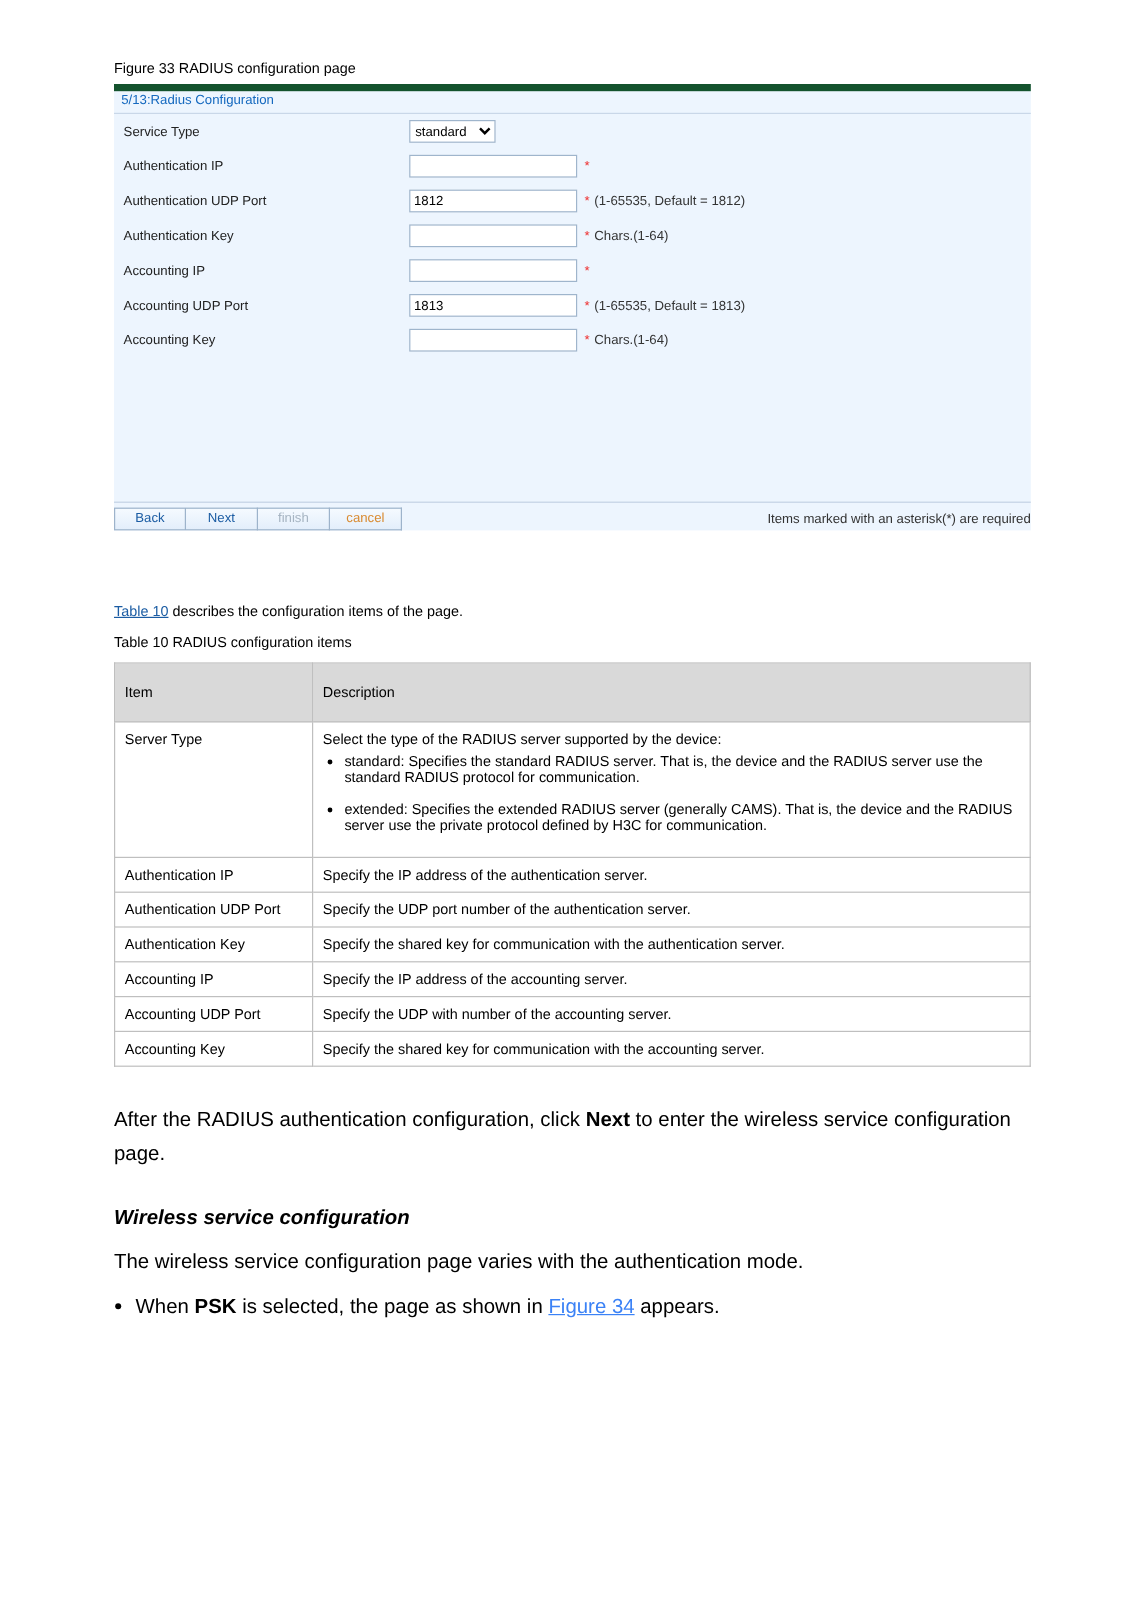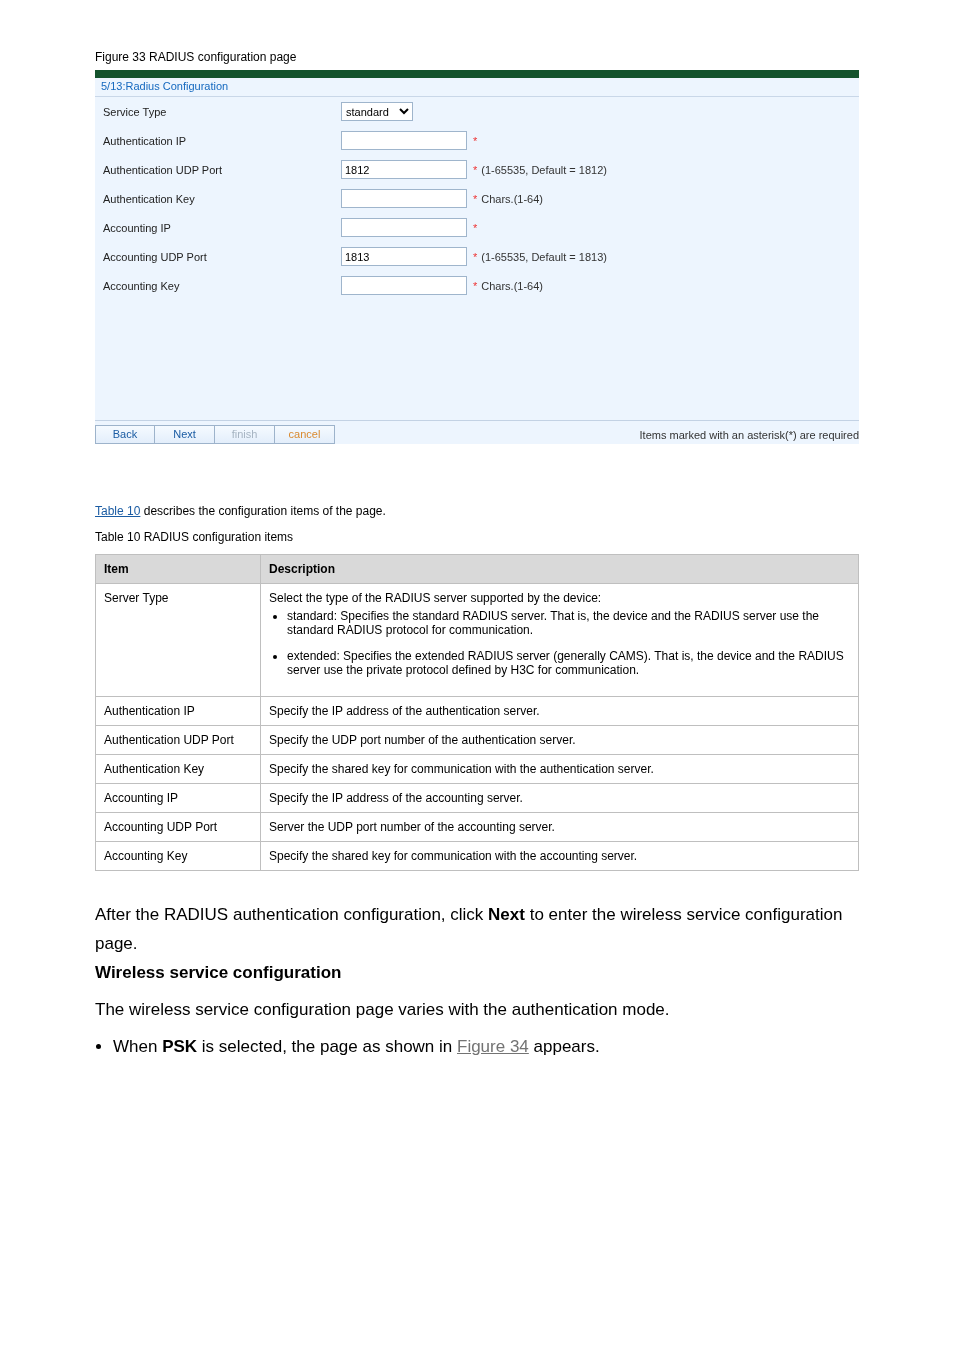--- a/index.html
+++ b/index.html
@@ -1,47 +1,47 @@
 <!DOCTYPE html>
 <html><head>
 <meta charset="utf-8">
 <style>
   * { box-sizing: border-box; margin: 0; padding: 0; }
   body { font-family: Arial, sans-serif; font-size: 12px; color: #000; background: #fff; width: 954px; margin: 0 auto; }
   .page { padding: 50px 95px 50px 95px; }
-  .config-panel { background: #edf5fe; border-top: 8px solid #14532d; }
+  .config-panel { background: #edf5fe; border-top: 6px solid #14532d; }
   .panel-title { color: #1569bf; font-size: 11px; padding: 2px 6px 4px 6px; border-bottom: 1px solid #c9d7e8; }
   .form-row { display: flex; align-items: center; padding: 5px 8px; gap: 33px; }
   .form-label { width: 205px; color: #222; font-size: 11px; }
   .form-control-cell { display: flex; align-items: center; gap: 4px; }
   .form-control-cell select,
   .form-control-cell input[type="text"] { font-size: 11px; border: 1px solid #9fb5cc; background: #fff; color: #000; }
   .form-control-cell select { height: 19px; width: 72px; }
-  .form-control-cell input[type="text"] { height: 19px; width: 126px; padding: 0 3px; }
+  .form-control-cell input[type="text"] { height: 19px; width: 140px; padding: 0 3px; }
   .hint-text { font-size: 11px; color: #333; }
   .asterisk { color: #e33; margin-left: 2px; font-size: 11px; }
   .button-bar { display: flex; align-items: center; justify-content: space-between; margin-top: 120px; border-top: 1px solid #c3d2e4; padding-top: 4px; }
   .btn-group { display: flex; }
   .btn { width: 60px; height: 19px; font-size: 11px; text-align: center; line-height: 17px; border: 1px solid #9db3cb; background: linear-gradient(#f5faff,#e3eefb); color: #1b5ca3; cursor: pointer; }
   .btn + .btn { border-left: none; }
   .btn-disabled { color: #a6b4c2; }
   .btn-cancel { color: #d98a30; }
   .req-note { font-size: 11px; color: #333; }
   .table-link { color: #1b5ca3; text-decoration: underline; font-size: 12px; margin-top: 30px; display: inline-block; }
   .caption { font-size: 12px; margin-top: 12px; margin-bottom: 10px; }
   .desc-table { width: 100%; border-collapse: collapse; font-size: 12px; }
-  .desc-table th { background: #d9d9d9; text-align: left; font-weight: bold; padding: 7px 8px; border: 1px solid #bfbfbf; }
+  .desc-table th { background: #d9d9d9; text-align: left; font-weight: normal; padding: 17px 8px; border: 1px solid #bfbfbf; }
   .desc-table td { padding: 7px 8px; border: 1px solid #bfbfbf; border-left: none; border-right: none; vertical-align: top; }
   .desc-table td:first-child { border-left: 1px solid #bfbfbf; border-right: 1px solid #bfbfbf; width: 165px; }
   .desc-table td:last-child { border-right: 1px solid #bfbfbf; }
   .desc-table ul { padding-left: 18px; margin: 4px 0; }
   .desc-table li { margin-bottom: 12px; }
   .below-text { font-size: 17px; margin-top: 30px; line-height: 1.7; }
   .below-text strong { font-weight: bold; }
-  .inline-link { color: #737373; text-decoration: underline; }
+  .inline-link { color: #3b82f6; text-decoration: underline; }
   .figure-caption-top { font-size: 12px; margin-bottom: 6px; }
   .page-num { text-align: center; font-size: 12px; margin-top: 200px; color: #333; }
 </style>
 </head>
 <body>
 
 <div class="page">
 
   <div class="figure-caption-top">Figure 33 RADIUS configuration page</div>
 
@@ -158,32 +158,32 @@
       <tr>
         <td>Authentication Key</td>
         <td>Specify the shared key for communication with the authentication server.</td>
       </tr>
       <tr>
         <td>Accounting IP</td>
         <td>Specify the IP address of the accounting server.</td>
       </tr>
       <tr>
         <td>Accounting UDP Port</td>
-        <td>Server the UDP port number of the accounting server.</td>
+        <td>Specify the UDP with number of the accounting server.</td>
       </tr>
       <tr>
         <td>Accounting Key</td>
         <td>Specify the shared key for communication with the accounting server.</td>
       </tr>
     </tbody>
   </table>
 
   <div class="below-text">
     <span>After the RADIUS authentication configuration, click </span><strong>Next</strong><span> to enter the wireless service configuration page.</span>
-    <div style="margin-top:0;"><strong>Wireless service configuration</strong></div>
+    <div style="margin-top:24px;font-style:italic;"><strong>Wireless service configuration</strong></div>
     <div style="margin-top:8px;">The wireless service configuration page varies with the authentication mode.</div>
     <ul style="padding-left:18px; margin-top:8px;">
       <li>
         <span>When </span><strong>PSK</strong><span> is selected, the page as shown in </span><a href="#" class="inline-link">Figure 34</a><span> appears.</span>
       </li>
     </ul>
   </div>
 
 
 </div>

